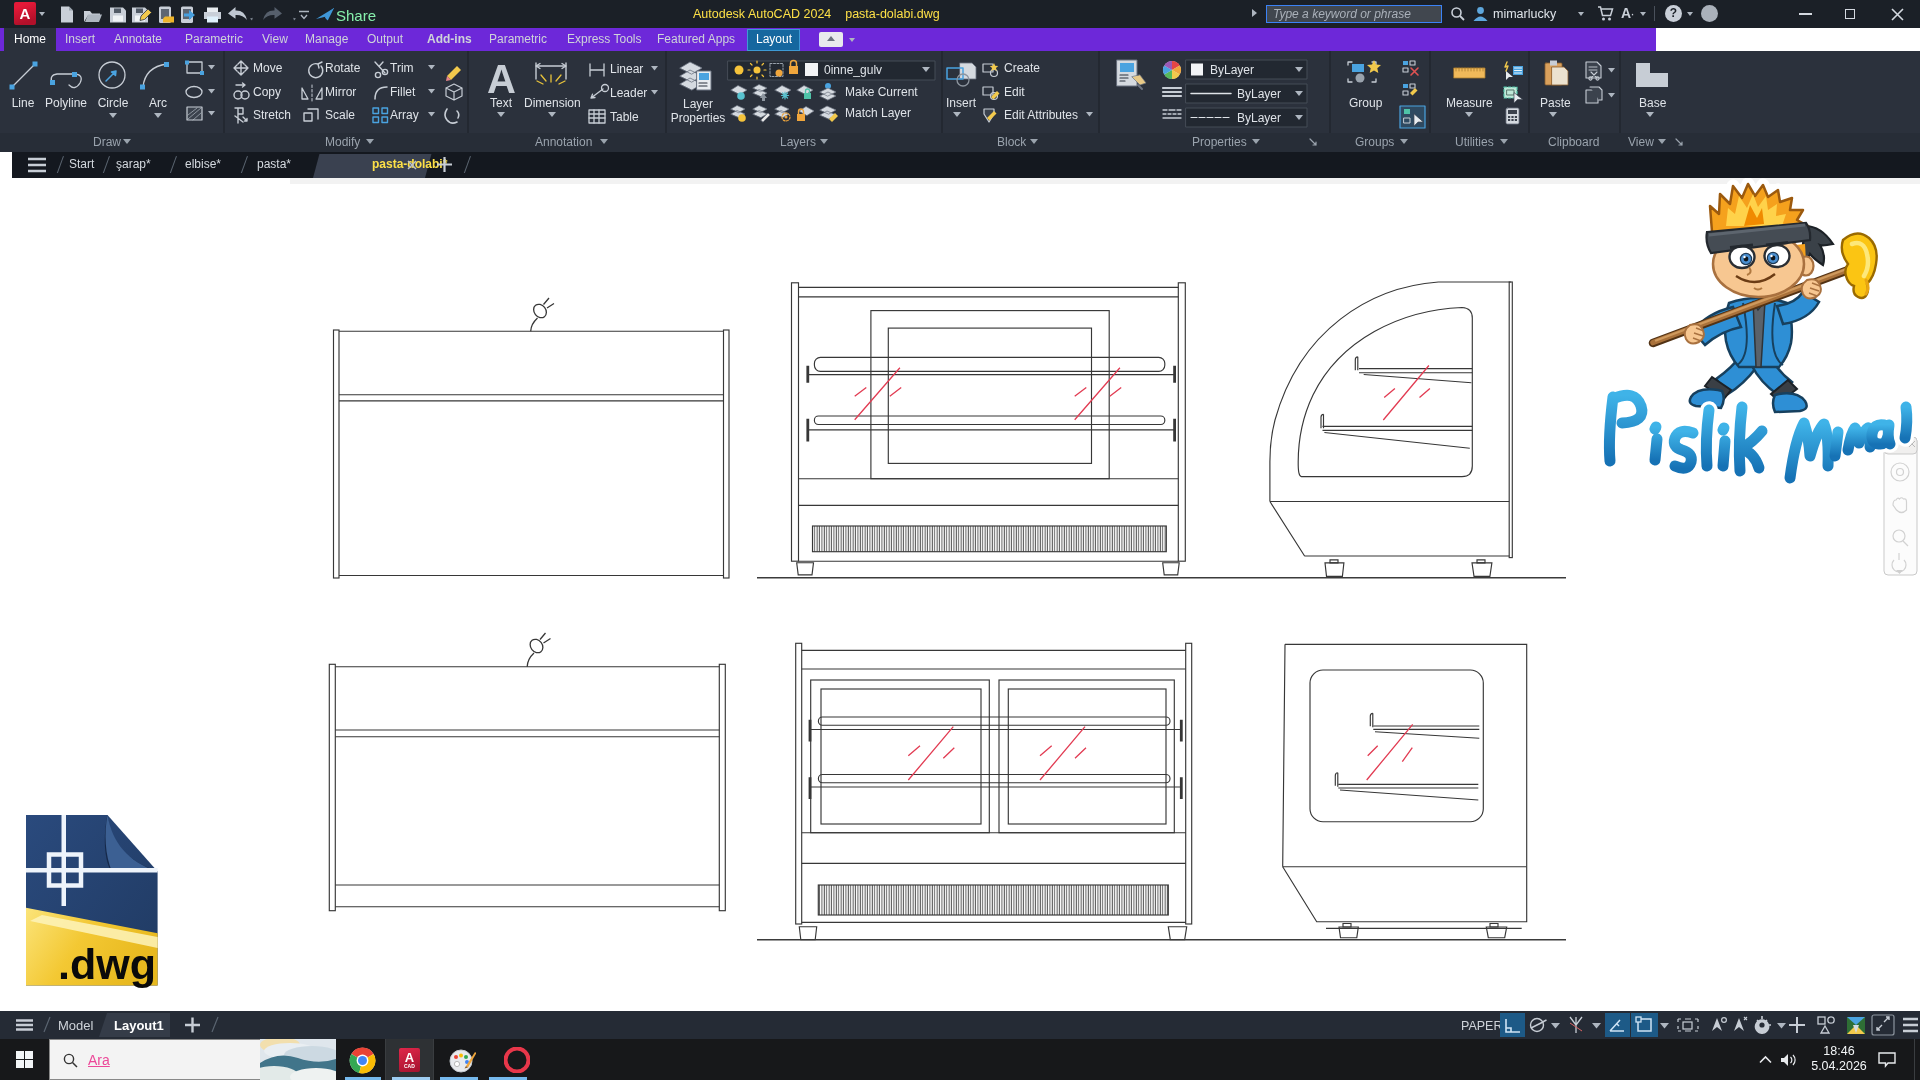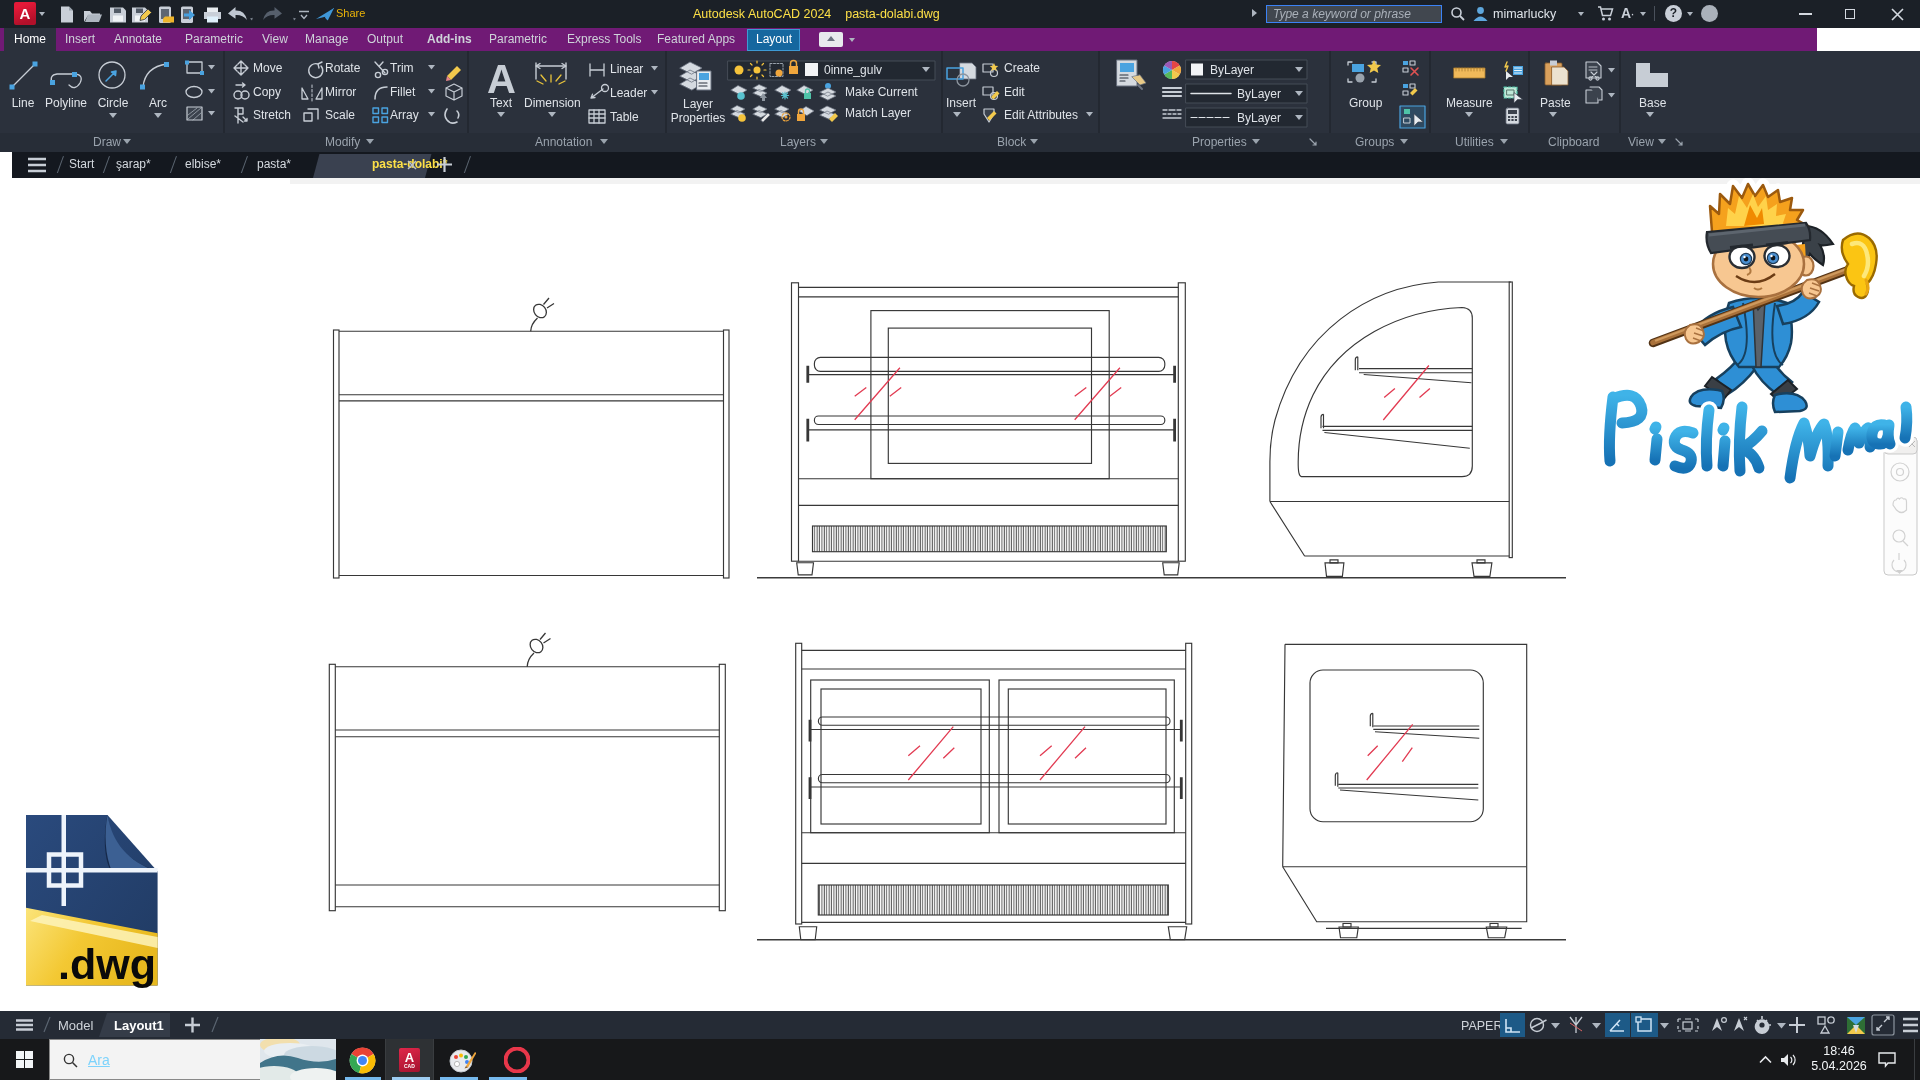--- a/index.html
+++ b/index.html
@@ -1,20 +1,20 @@
 <!DOCTYPE html>
 <html><head>
 <meta charset="utf-8">
 <style>
   * { margin:0; padding:0; box-sizing:border-box; }
   html,body { width:1920px; height:1080px; overflow:hidden; background:#fff;
     font-family:"Liberation Sans", sans-serif; }
   .abs { position:absolute; }
   #titlebar { position:absolute; left:0; top:0; width:1920px; height:28px; background:#1b2027; }
-  #ribbontabs { position:absolute; left:0; top:28px; width:1817px; height:23px; background:#701a75; }
+  #ribbontabs { position:absolute; left:0; top:28px; width:1656px; height:23px; background:#6d28d9; }
   #ribbon { position:absolute; left:0; top:51px; width:1920px; height:101px; background:#2b313c; }
   #filetabs { position:absolute; left:12px; top:152px; width:1920px; height:26px; background:#14181f; }
   #canvas { position:absolute; left:0; top:178px; width:1920px; height:833px; background:#fff; }
   #statusbar { position:absolute; left:0; top:1011px; width:1920px; height:28px; background:#252b35; }
   #taskbar { position:absolute; left:0; top:1039px; width:1920px; height:41px; background:#17181a; }
   .tabtxt { position:absolute; top:4px; font-size:12px; color:#ced3d9; }
   .caret { display:inline-block; width:0; height:0; border-left:3.5px solid transparent;
      border-right:3.5px solid transparent; border-top:4px solid #aeb6c0; }
 </style>
 </head>
@@ -45,21 +45,21 @@
       <path d="M146 7 h17 v7 h-17 z"></path>
         <rect x="149" y="11.5" width="11" height="6" fill="#dff0fb"></rect>
     </g>
     <path d="M170 8.5 l7.5 -6.5 v3.6 q9 -0.5 11.5 9.4 q-4.5 -5.5 -11.5 -5 v3.8 z" fill="#bfc7d1"></path>
     <path d="M192 13.5 l2.8 -0.8 l-0.8 2.8 z" fill="#7e8692"></path>
     <path d="M224 8.5 l-7.5 -6.5 v3.6 q-9 -0.5 -11.5 9.4 q4.5 -5.5 11.5 -5 v3.8 z" fill="#565f6c"></path>
     <path d="M238 13.5 l-2.8 -0.8 l0.8 2.8 z" fill="#7e8692"></path>
     <path d="M241 6.5 h10 M243 10 l3 3.5 l3 -3.5" stroke="#aeb6c0" stroke-width="1.4" fill="none"></path>
     <path d="M258 14 L276 3 l-6 12 l-2.8 -3.2 z M269.5 15.5 l-2.6 -3 l9 -9.5 z" fill="#3f97d8"></path>
   </svg>
-  <div class="abs" style="left:336px;top:7px;font-size:11px;color:#eab308;">Share</div>
+  <div class="abs" style="left:336px;top:7px;font-size:15px;color:#86efac;">Share</div>
   <div class="abs" style="left:693px;top:7px;font-size:12.5px;color:#fde047;">Autodesk AutoCAD 2024&nbsp;&nbsp;&nbsp;&nbsp;pasta-dolabi.dwg</div>
   <div class="abs" style="left:1252px;top:9px;width:0;height:0;border-top:4.5px solid transparent;border-bottom:4.5px solid transparent;border-left:5px solid #aeb6c0;"></div>
   <div class="abs" style="left:1266px;top:5px;width:176px;height:18px;background:#41474f;border:1px solid #3b82f6;font-style:italic;font-size:12px;color:#aab1ba;padding-left:6px;line-height:16px;">Type a keyword or phrase</div>
   <svg class="abs" style="left:1450px;top:6px" width="16" height="16" viewBox="0 0 16 16">
       <circle cx="6.5" cy="6.5" r="4.5" fill="none" stroke="#c9cfd8" stroke-width="1.6"></circle>
       <path d="M10 10 L14 14" stroke="#c9cfd8" stroke-width="1.8"></path>
     </svg>
   <svg class="abs" style="left:1472px;top:5px" width="17" height="17" viewBox="0 0 17 17">
       <circle cx="8.5" cy="5.5" r="3.4" fill="#5ea7dd"></circle>
       <path d="M1.5 16 q7 -9 14 0 z" fill="#5ea7dd"></path>
@@ -821,21 +821,21 @@
         <rect x="9" y="0" width="8" height="8"></rect>
         <rect x="0" y="9" width="8" height="8"></rect>
         <rect x="9" y="9" width="8" height="8"></rect>
       </g>
     </svg>
   <div class="abs" style="left:49px;top:0;width:287px;height:41px;background:#f3f3f3;border:1px solid #888;"></div>
   <svg width="15" height="15" viewBox="0 0 15 15" style="position:absolute;left:63px;top:14px;">
       <circle cx="6" cy="6" r="4.6" fill="none" stroke="#333" stroke-width="1.4"></circle>
       <path d="M9.5 9.5 L14 14" stroke="#333" stroke-width="1.5"></path>
     </svg>
-  <div class="abs" style="left:88px;top:13px;font-size:14px;color:#7dd3fc;text-decoration:underline;">Ara</div>
+  <div class="abs" style="left:88px;top:13px;font-size:14px;color:#ec4899;text-decoration:underline;">Ara</div>
   <svg width="76" height="41" viewBox="0 0 76 41" style="position:absolute;left:260px;top:0;">
     <rect width="76" height="41" fill="#dfe6ec"></rect>
     <ellipse cx="20" cy="6" rx="20" ry="8" fill="#f2dfae"></ellipse>
     <ellipse cx="30" cy="12" rx="26" ry="8" fill="#e9eef2"></ellipse>
     <ellipse cx="52" cy="16" rx="28" ry="9" fill="#ccd9e2"></ellipse>
     <path d="M0 24 q18 -12 38 -5 q20 7 38 1 l0 21 l-76 0 z" fill="#41758a"></path>
     <ellipse cx="14" cy="36" rx="24" ry="9" fill="#e2eae8"></ellipse>
     <ellipse cx="56" cy="38" rx="26" ry="9" fill="#eef2f1"></ellipse>
   </svg>
   <div class="abs" style="left:385px;top:0;width:49px;height:41px;background:#2e3134;border-left:1px solid #3a3d40;border-right:1px solid #3a3d40;"></div>

